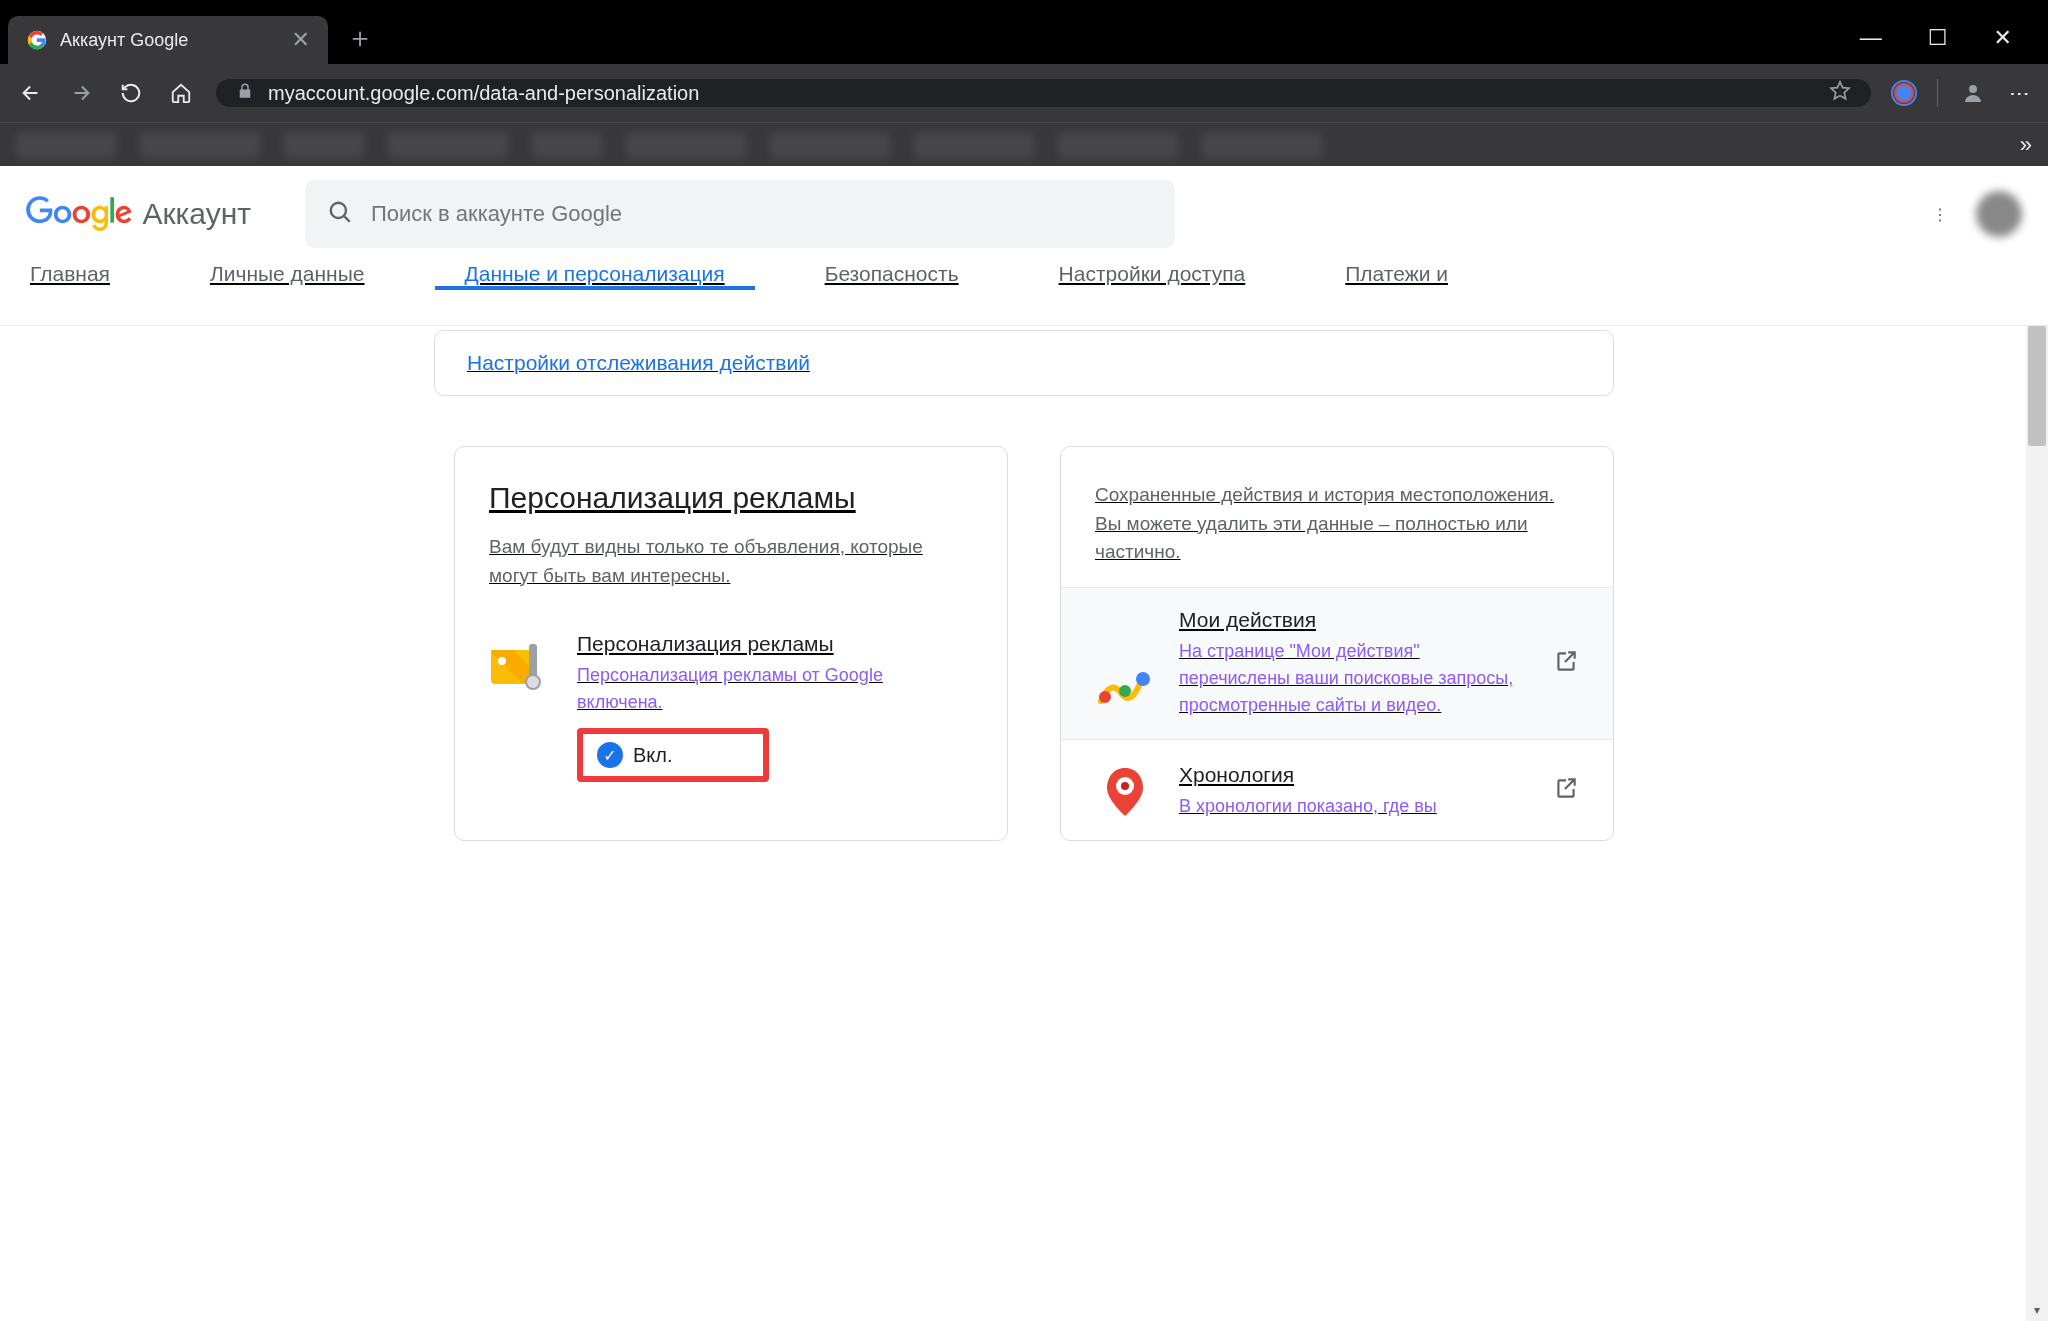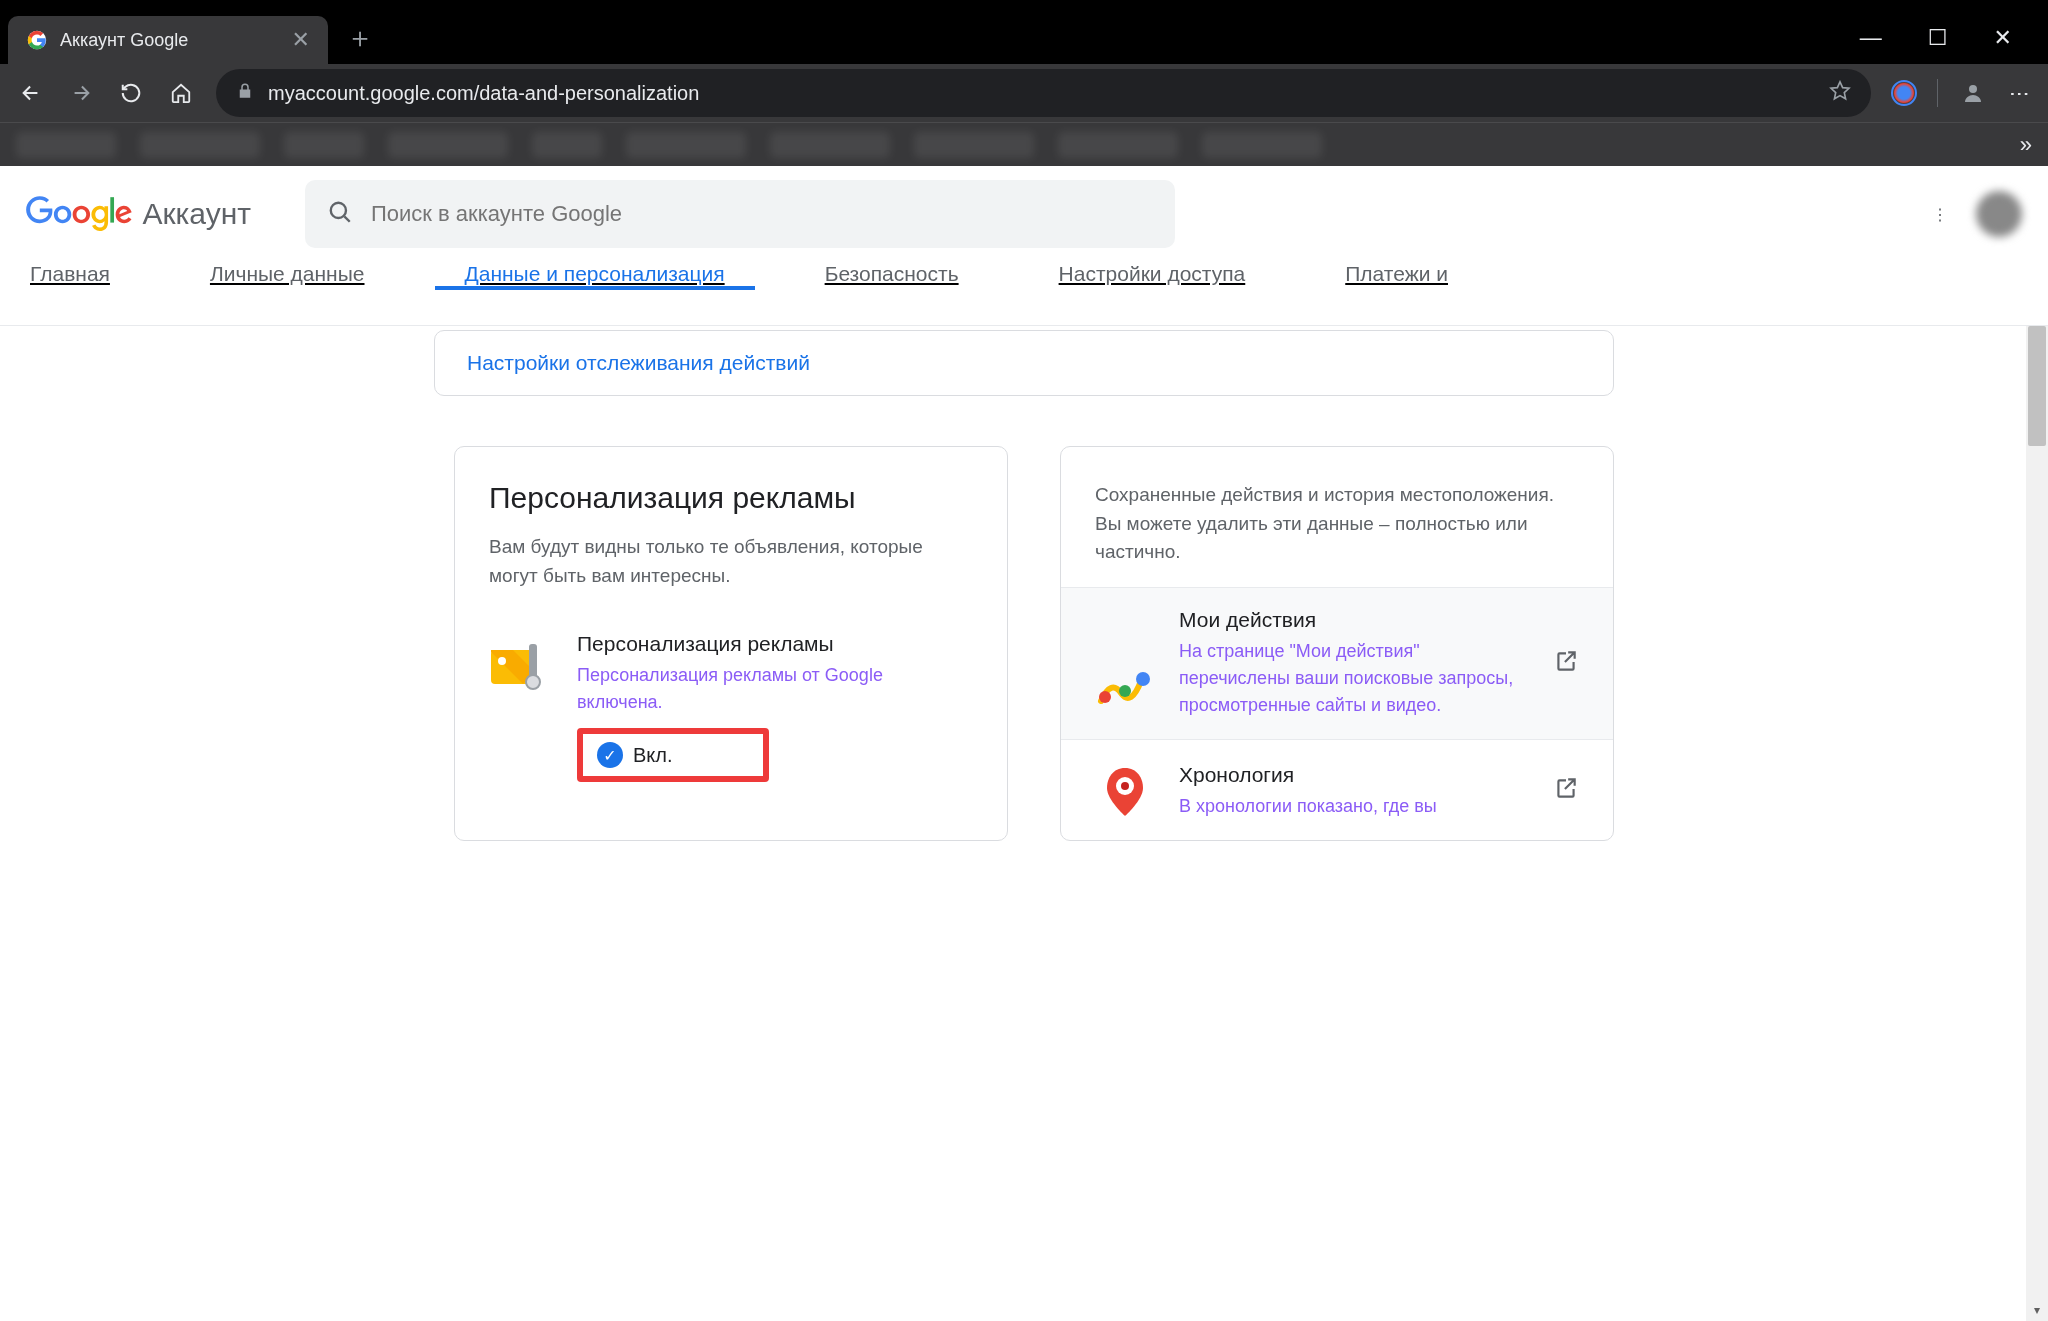--- a/index.html
+++ b/index.html
@@ -12,21 +12,21 @@
 .tab { display: flex; align-items: center; background: #38383a; border-radius: 10px 10px 0 0; height: 48px; padding: 0 18px; gap: 12px; min-width: 320px; margin-top: 4px; }
 .tab-favicon { width: 22px; height: 22px; }
 .tab-title { font-size: 18px; color: #e8eaed; flex: 1; }
 .tab-close { color: #9aa0a6; font-size: 22px; cursor: pointer; }
 .new-tab { color: #9aa0a6; font-size: 28px; margin-left: 18px; cursor: pointer; }
 .window-controls { margin-left: auto; display: flex; gap: 46px; padding-right: 28px; color: #e8eaed; font-size: 22px; }
 .window-controls span { cursor: pointer; }
 
 .nav-bar { display: flex; align-items: center; height: 58px; background: #38383a; padding: 0 16px; gap: 20px; }
 .nav-btn { width: 30px; height: 30px; display: flex; align-items: center; justify-content: center; color: #e8eaed; cursor: pointer; }
-.address-bar { flex: 1; display: flex; align-items: center; background: #202124; border-radius: 28px; height: 48px; padding: 0 20px; gap: 14px; }
+.address-bar { flex: 1; display: flex; align-items: center; background: #202124; border-radius: 28px; height: 28px; padding: 0 20px; gap: 14px; }
 .lock-icon { color: #9aa0a6; }
 .url-text { color: #e8eaed; font-size: 20px; flex: 1; }
 .star-icon { color: #9aa0a6; cursor: pointer; }
 .ext-icon { width: 26px; height: 26px; border-radius: 50%; background: radial-gradient(circle, #4285f4 40%, #ea4335 60%, transparent 70%); border: 2px solid #4285f4; }
 .menu-dots { color: #e8eaed; cursor: pointer; letter-spacing: -2px; font-size: 20px; writing-mode: vertical-lr; }
 
 .bookmarks-bar { display: flex; align-items: center; height: 44px; background: #38383a; border-top: 1px solid #4a4a4c; padding: 0 16px; gap: 24px; }
 .bookmark { width: 120px; height: 26px; background: rgba(255,255,255,0.08); border-radius: 5px; filter: blur(4px); }
 .bookmark:nth-child(1){width:100px;} .bookmark:nth-child(3){width:80px;} .bookmark:nth-child(5){width:70px;}
 .bookmarks-overflow { margin-left: auto; color: #e8eaed; font-size: 22px; }
@@ -46,21 +46,21 @@
 .header-search .search-icon { color: #5f6368; }
 .header-search input { border: none; background: transparent; font-size: 22px; color: #5f6368; flex: 1; outline: none; }
 .header-apps { margin-left: auto; cursor: pointer; color: #5f6368; }
 .header-avatar { width: 46px; height: 46px; border-radius: 50%; background: #888; filter: blur(4px); margin-left: 8px; }
 
 .nav-tabs { display: flex; padding: 0 0; border-bottom: 1px solid #e8eaed; height: 64px; align-items: flex-start; gap: 0; text-decoration: underline; }
 .nav-tab { padding: 0 30px; display: flex; align-items: center; font-size: 21px; color: #5f6368; font-weight: 500; cursor: pointer; border-bottom: 4px solid transparent; white-space: nowrap; }
 .nav-tab.active { color: #1a73e8; border-bottom-color: #1a73e8; }
 .nav-tabs .spacer { width: 40px; }
 
-.content { padding: 4px 0 40px 0; display: flex; justify-content: center; }
+.content { padding: 4px 0 40px 0; display: flex; justify-content: center; text-decoration: underline; }
 .content-inner { width: 1180px; }
 
 .ghost-row { height: 60px; position: relative; opacity: 0.06; display: flex; align-items: center; padding: 0 40px; font-size: 20px; color: #000; }
 .ghost-row .g-icon { width: 32px; height: 32px; background: #999; border-radius: 6px; margin-right: 30px; }
 .ghost-row .g-right { margin-left: auto; display: flex; align-items: center; gap: 10px; }
 .ghost-row .g-badge { width: 18px; height: 18px; border-radius: 50%; background: #1a73e8; }
 
 .tracking-card { border: 1px solid #dadce0; border-radius: 10px; padding: 20px 32px; margin: 0 0 50px 0; }
 .tracking-link { color: #1a73e8; font-size: 21px; font-weight: 500; cursor: pointer; }
 

